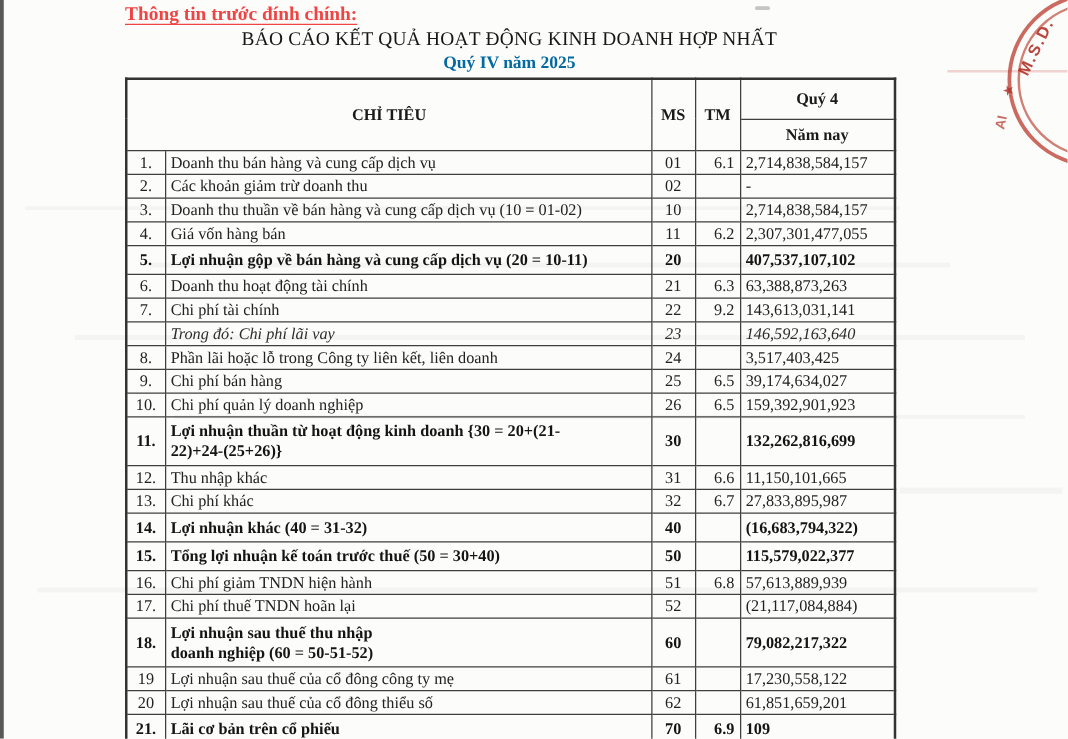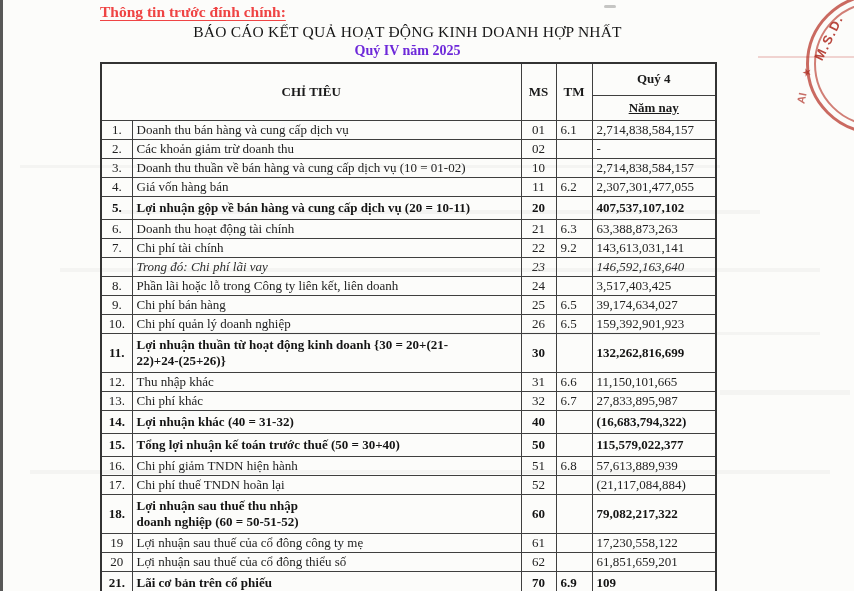--- a/index.html
+++ b/index.html
@@ -29,37 +29,37 @@
 
   
   .pre-title {
     position: absolute; left: 100px; top: 3px;
     font-size: 15.5px; font-weight: bold;
     text-decoration: underline; text-underline-offset: 3px;
     color: #ef4444;
   }
   .title-wrap { position: absolute; left: 100px; top: 23px; width: 615px; text-align: center; }
   .report-title { font-size: 15.5px; font-weight: normal; letter-spacing: .2px; color: #161616; }
-  .report-period { font-size: 14px; font-weight: bold; margin-top: 2px; color: #6d28d9; }
+  .report-period { font-size: 14px; font-weight: bold; margin-top: 2px; color: #0369a1; }
 
   
   table.fin {
     position: absolute; left: 100px; top: 62px;
     width: 615px; border-collapse: collapse; table-layout: fixed;
     font-size: 13px; color: #222;
   }
   table.fin td { border: 1px solid #3f3f3f; padding: 1px 4px; line-height: 16px; overflow: hidden; }
   table.fin { border: 2px solid #333; }
   thead td { text-align: center; font-weight: bold; vertical-align: middle; color: #1a1a1a; }
   .h-q { height: 32px; }
-  .h-sub { height: 25px; text-decoration: underline; }
+  .h-sub { height: 25px; }
   .c-no   { text-align: center; }
   .c-label{ text-align: left; padding-left: 6px; white-space: pre-line; margin-left: 20px; }
   .c-ms   { text-align: center; }
-  .c-tm   { text-align: left; }
+  .c-tm   { text-align: right; }
   .c-val  { padding-right: 5px; }
   tr.bold td { font-weight: bold; padding-top: 3px; padding-bottom: 3px; color: #141414; }
   tr.italic .c-label, tr.italic .c-ms, tr.italic .c-val { font-style: italic; color: #2c2c2c; }
 
   
   .stamp { position: absolute; left: 0; top: 0; width: 854px; height: 591px; pointer-events: none; }
   .ring-outer {
     position: absolute; left: 806px; top: -6px; width: 140px; height: 140px;
     border: 3px solid rgba(186,58,46,.75); border-radius: 50%;
   }

